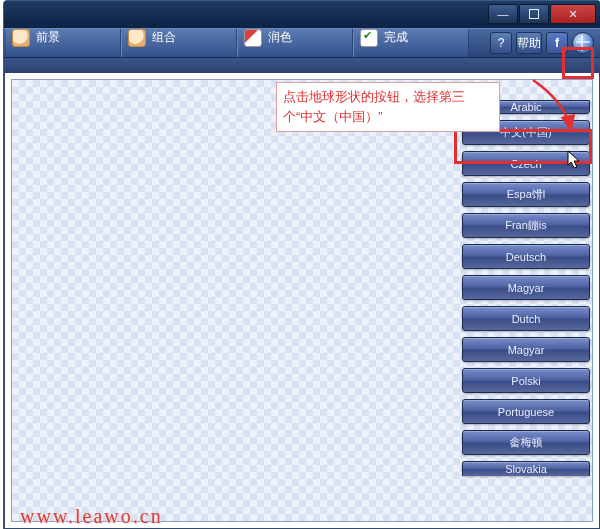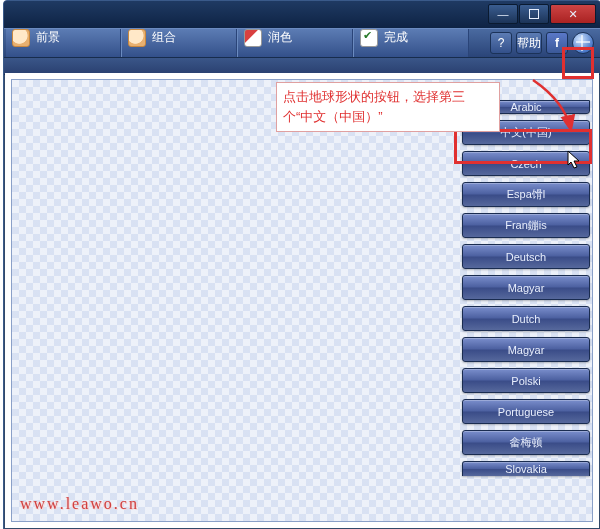--- a/index.html
+++ b/index.html
@@ -35,21 +35,21 @@
  background-position:0 0,7px 7px,0 0,7px 7px}
 .langmenu{position:absolute;right:10px;top:100px;width:128px;display:flex;flex-direction:column;gap:6px;z-index:5}
 .lang{height:23px;border:1px solid #1a2c50;border-radius:3px;background:linear-gradient(#7a8ecc,#4c60a0 48%,#3a4c88 52%,#56689c);color:#e8eefc;display:flex;align-items:center;justify-content:center;font-size:11px;box-shadow:0 1px 0 rgba(255,255,255,.25) inset,0 1px 2px rgba(0,0,0,.25)}
 .lang.partial{border-top-left-radius:0;border-top-right-radius:0}
 .hl{position:absolute;border:3px solid #e03030;z-index:9;pointer-events:none}
 .hl1{right:6px;top:47px;width:26px;height:26px}
 .hl2{right:8px;top:129px;width:132px;height:29px}
 .tip{position:absolute;right:100px;top:82px;width:210px;background:#fff;border:1px solid #e0a0a0;padding:4px 6px;color:#e03030;font-size:13px;line-height:20px;z-index:10}
 .arrow{position:absolute;z-index:8;pointer-events:none}
 .cursor{position:absolute;right:16px;top:150px;z-index:11;pointer-events:none}
-.watermark{position:absolute;left:20px;bottom:16px;font-family:Georgia,serif;font-size:16px;letter-spacing:2px;color:#d04040;z-index:6;text-shadow:1px 1px 0 #f5d8d8,-1px 0 0 #f5d8d8}
+.watermark{position:absolute;left:20px;bottom:1px;font-family:Georgia,serif;font-size:20px;letter-spacing:2px;color:#d04040;z-index:6;text-shadow:1px 1px 0 #f5d8d8,-1px 0 0 #f5d8d8}
 </style>
 </head>
 <body>
 
 <div class="frame">
  <div class="win">
   <div class="titlebar">
     <div class="winctl">
       <div>—</div>
       <div>

